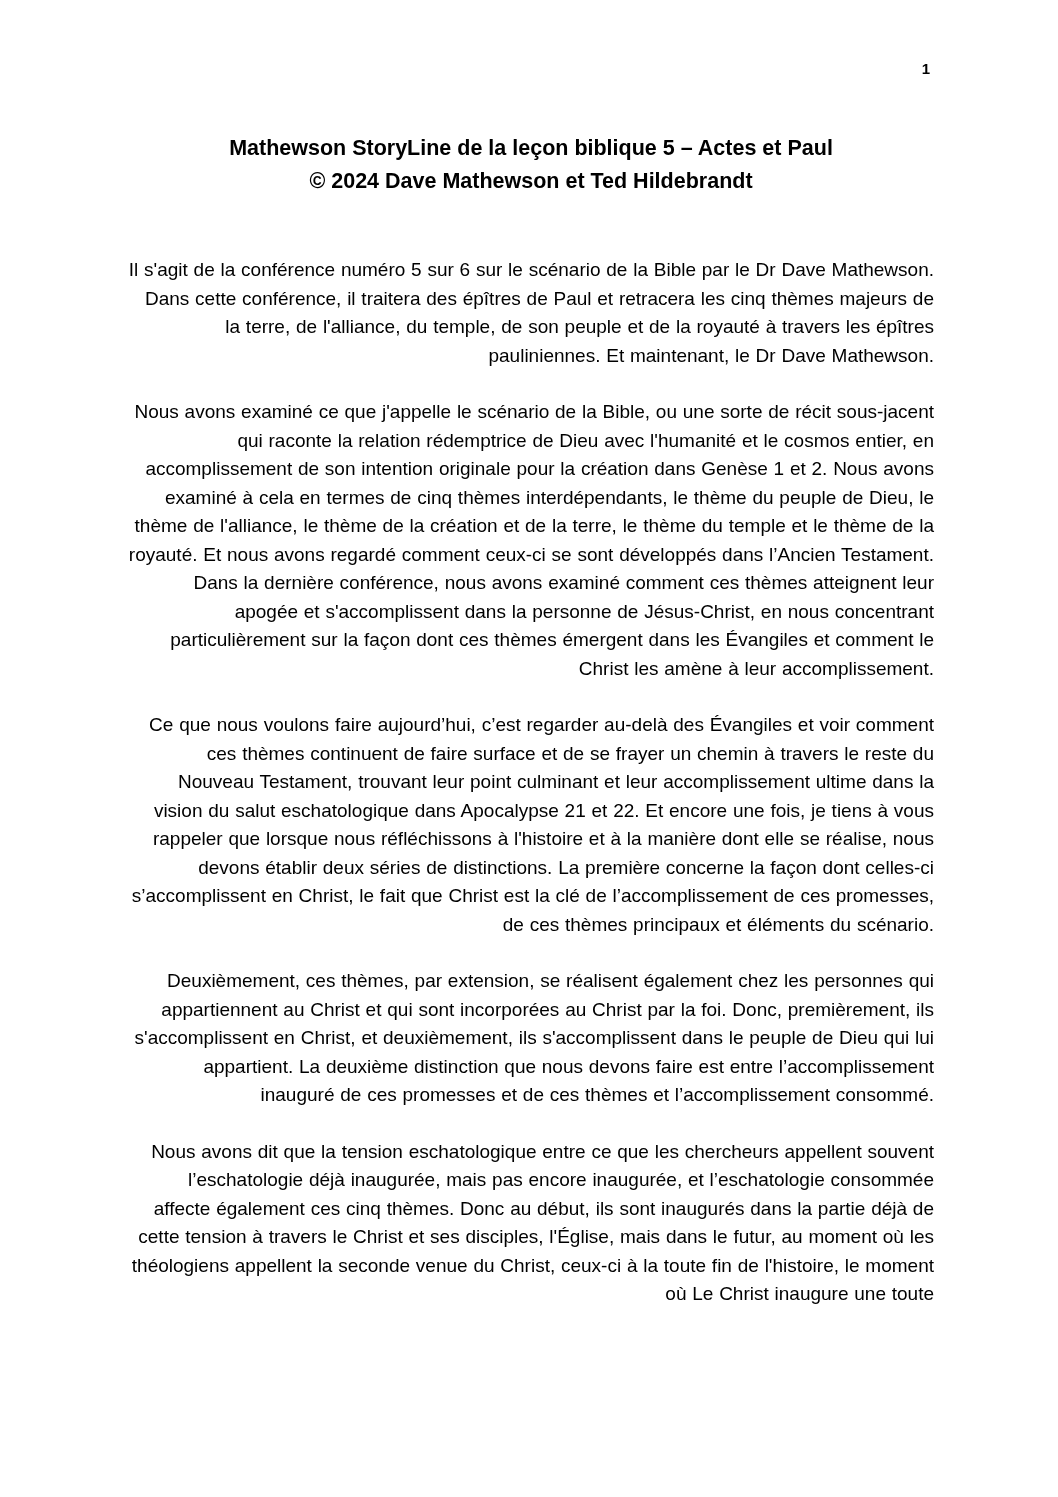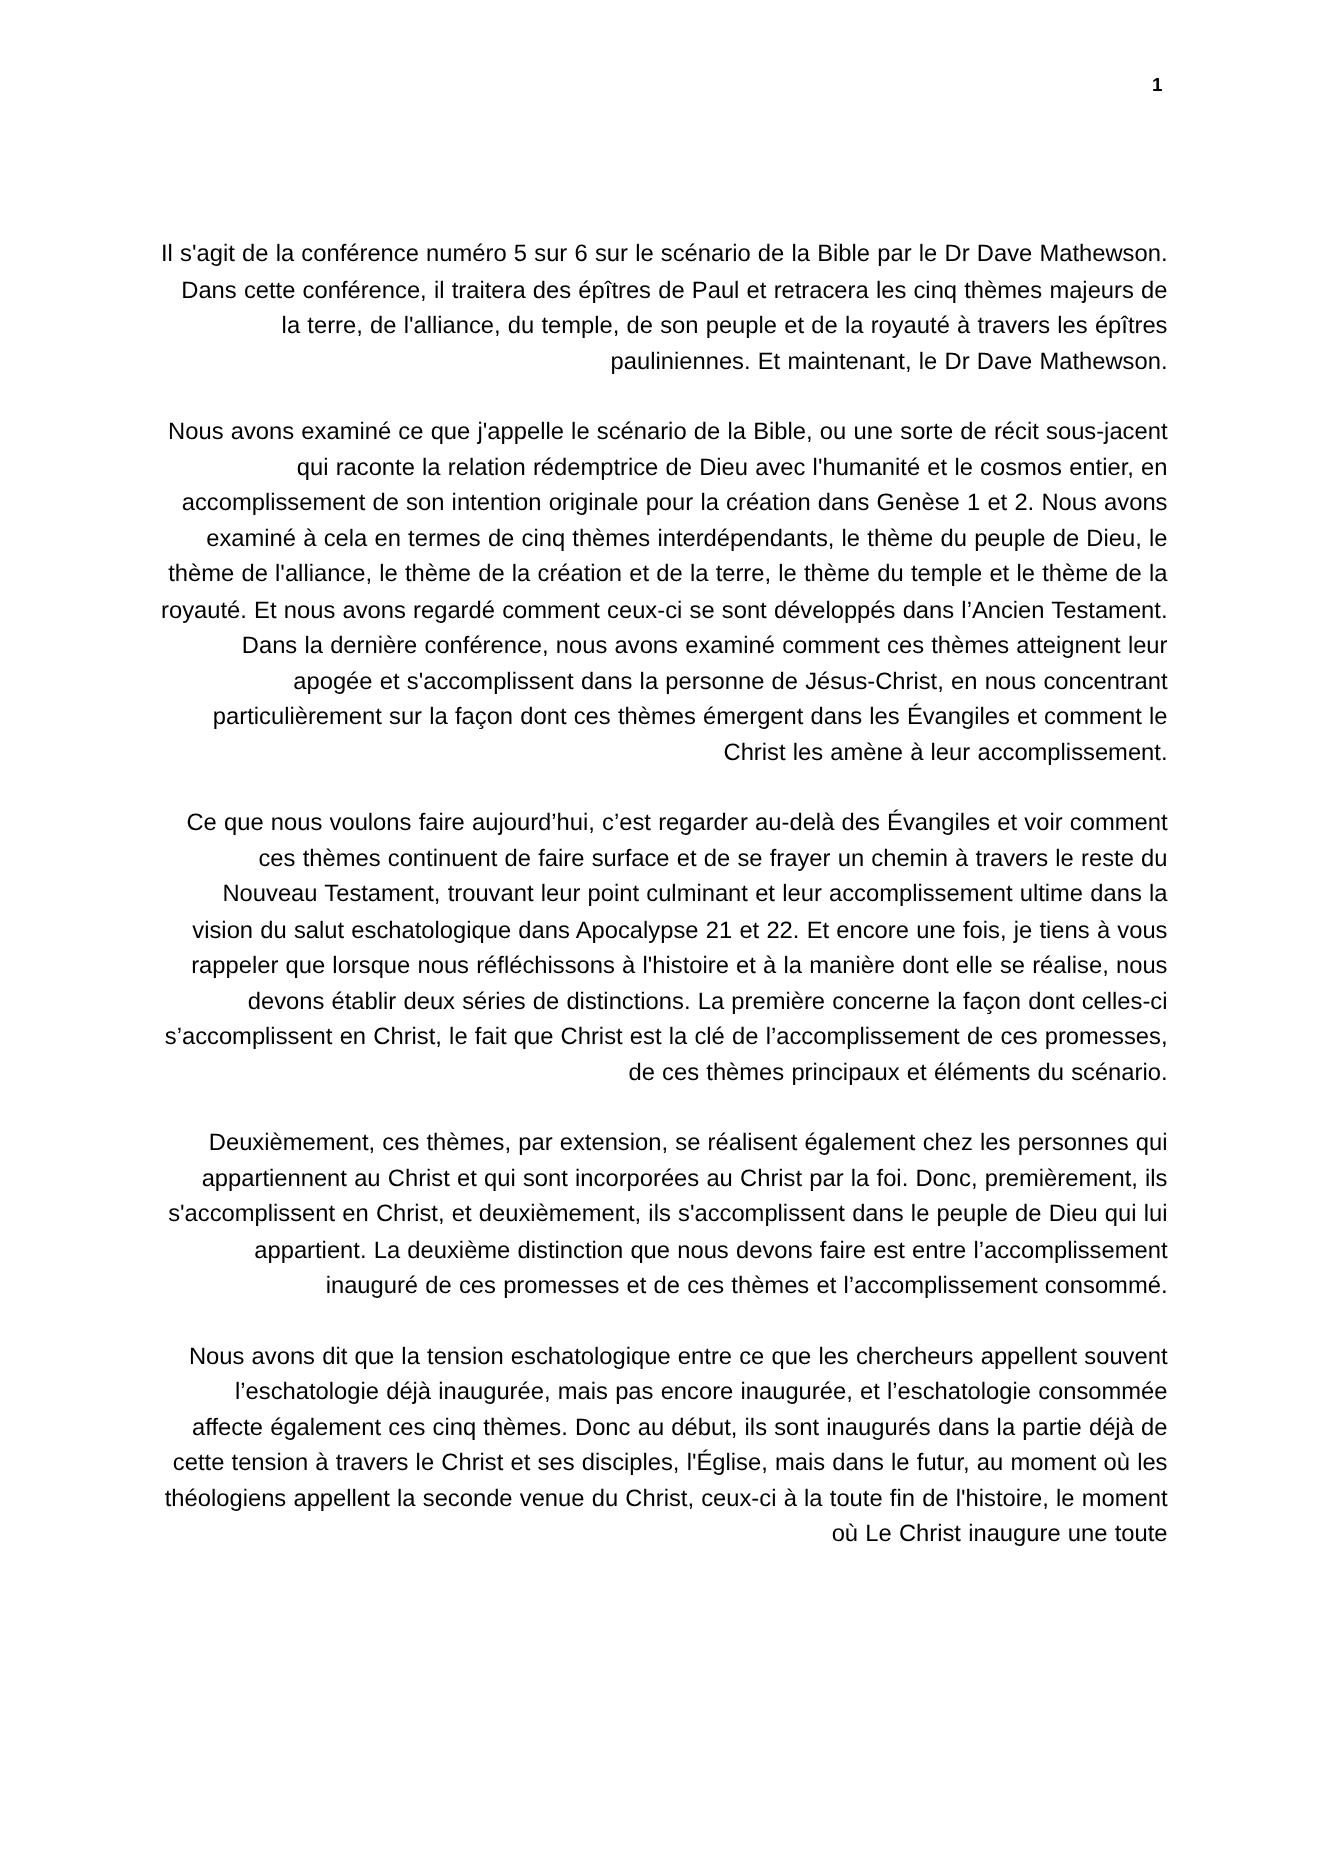--- a/index.html
+++ b/index.html
@@ -51,20 +51,22 @@
 </head>
 <body>
 
 <div class="page">
 
   <div class="page-number">1</div>
 
   <div class="content">
 
     <div class="title-block">
+      <span class="title-line">Mathewson StoryLine de la leçon biblique 5 – Actes et Paul</span>
+      <span class="title-line">© 2024 Dave Mathewson et Ted Hildebrandt</span>
     </div>
 
     <div class="body-text">
       <p>Il s'agit de la conférence numéro 5 sur 6 sur le scénario de la Bible par le Dr Dave Mathewson. Dans cette conférence, il traitera des épîtres de Paul et retracera les cinq thèmes majeurs de la terre, de l'alliance, du temple, de son peuple et de la royauté à travers les épîtres pauliniennes. Et maintenant, le Dr Dave Mathewson.</p>
       <p>Nous avons examiné ce que j'appelle le scénario de la Bible, ou une sorte de récit sous-jacent qui raconte la relation rédemptrice de Dieu avec l'humanité et le cosmos entier, en accomplissement de son intention originale pour la création dans Genèse 1 et 2. Nous avons examiné à cela en termes de cinq thèmes interdépendants, le thème du peuple de Dieu, le thème de l'alliance, le thème de la création et de la terre, le thème du temple et le thème de la royauté. Et nous avons regardé comment ceux-ci se sont développés dans l’Ancien Testament. Dans la dernière conférence, nous avons examiné comment ces thèmes atteignent leur apogée et s'accomplissent dans la personne de Jésus-Christ, en nous concentrant particulièrement sur la façon dont ces thèmes émergent dans les Évangiles et comment le Christ les amène à leur accomplissement.</p>
       <p>Ce que nous voulons faire aujourd’hui, c’est regarder au-delà des Évangiles et voir comment ces thèmes continuent de faire surface et de se frayer un chemin à travers le reste du Nouveau Testament, trouvant leur point culminant et leur accomplissement ultime dans la vision du salut eschatologique dans Apocalypse 21 et 22. Et encore une fois, je tiens à vous rappeler que lorsque nous réfléchissons à l'histoire et à la manière dont elle se réalise, nous devons établir deux séries de distinctions. La première concerne la façon dont celles-ci s’accomplissent en Christ, le fait que Christ est la clé de l’accomplissement de ces promesses, de ces thèmes principaux et éléments du scénario.</p>
       <p>Deuxièmement, ces thèmes, par extension, se réalisent également chez les personnes qui appartiennent au Christ et qui sont incorporées au Christ par la foi. Donc, premièrement, ils s'accomplissent en Christ, et deuxièmement, ils s'accomplissent dans le peuple de Dieu qui lui appartient. La deuxième distinction que nous devons faire est entre l’accomplissement inauguré de ces promesses et de ces thèmes et l’accomplissement consommé.</p>
       <p>Nous avons dit que la tension eschatologique entre ce que les chercheurs appellent souvent l’eschatologie déjà inaugurée, mais pas encore inaugurée, et l’eschatologie consommée affecte également ces cinq thèmes. Donc au début, ils sont inaugurés dans la partie déjà de cette tension à travers le Christ et ses disciples, l'Église, mais dans le futur, au moment où les théologiens appellent la seconde venue du Christ, ceux-ci à la toute fin de l'histoire, le moment où Le Christ inaugure une toute</p>
     </div>
 

